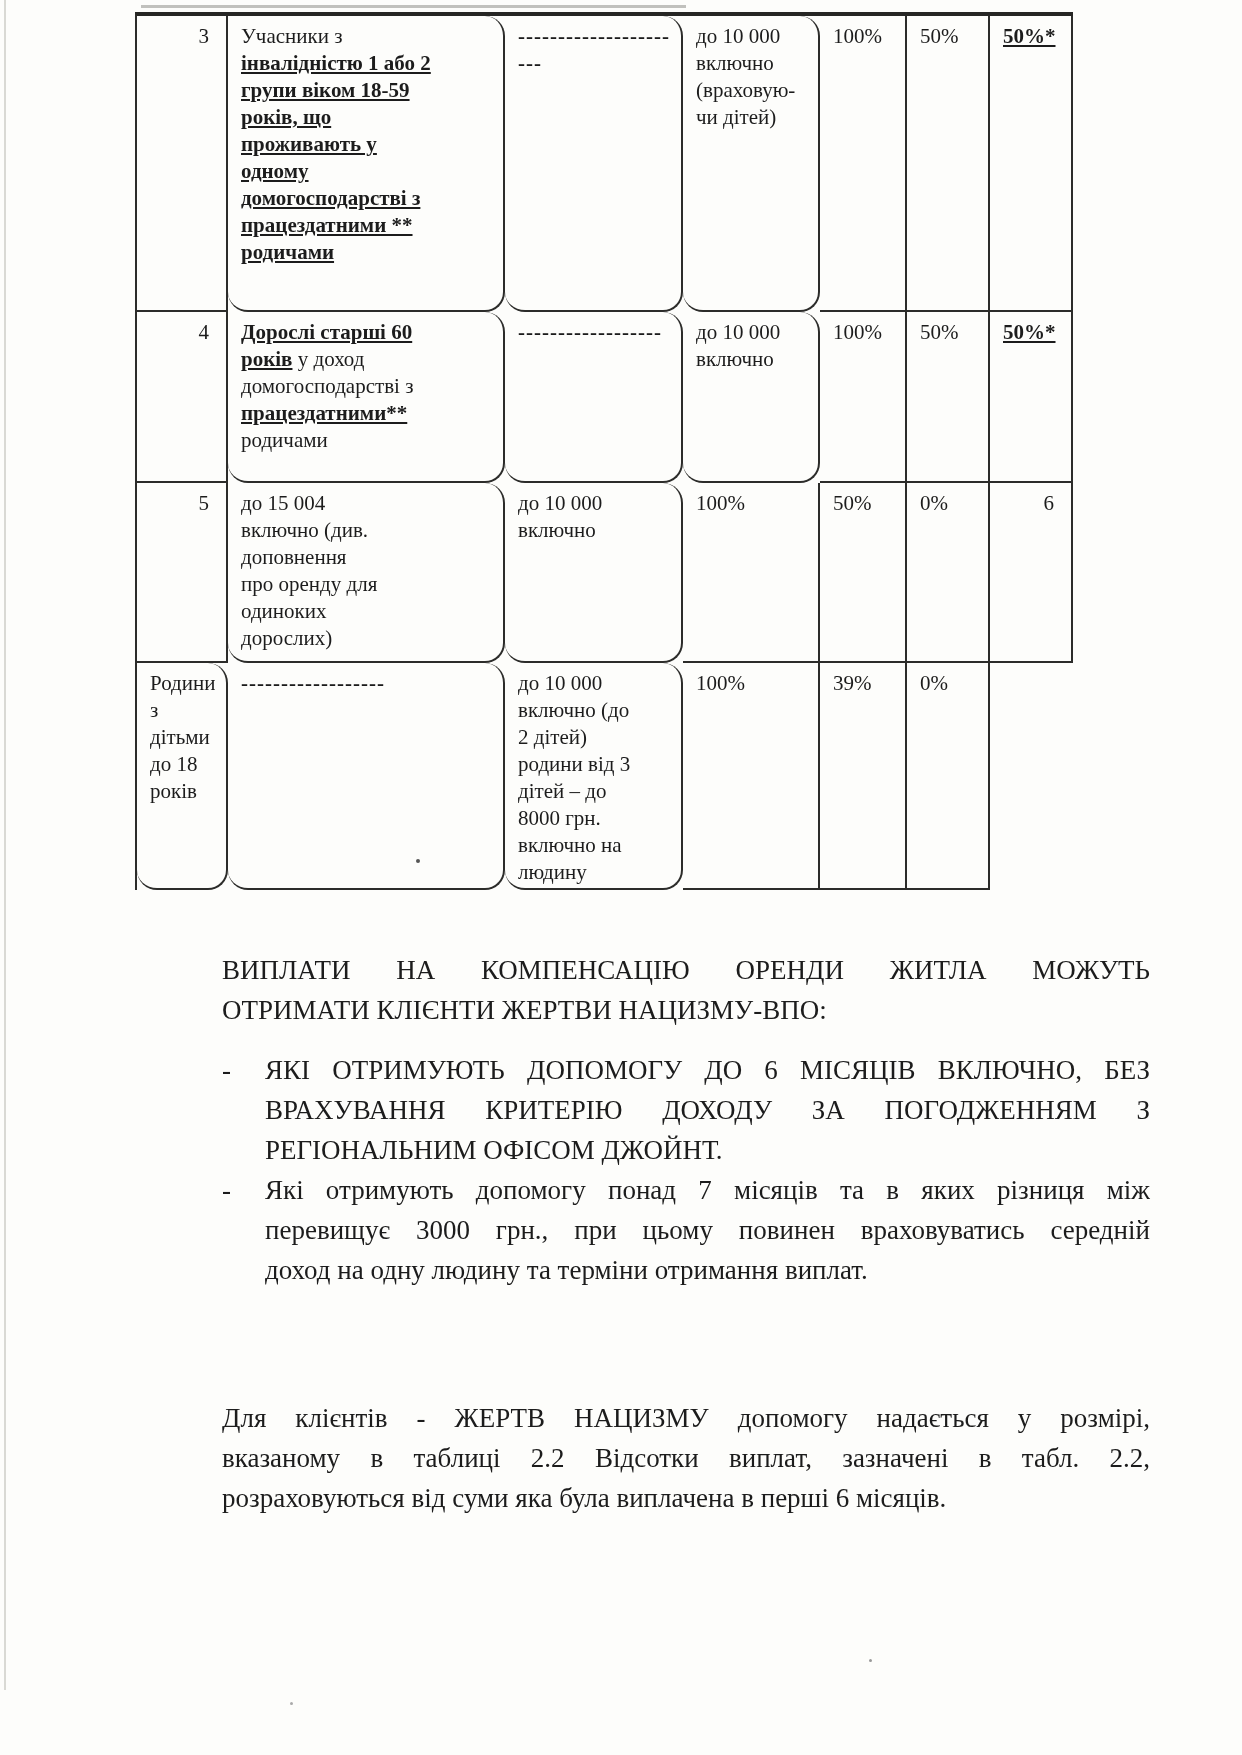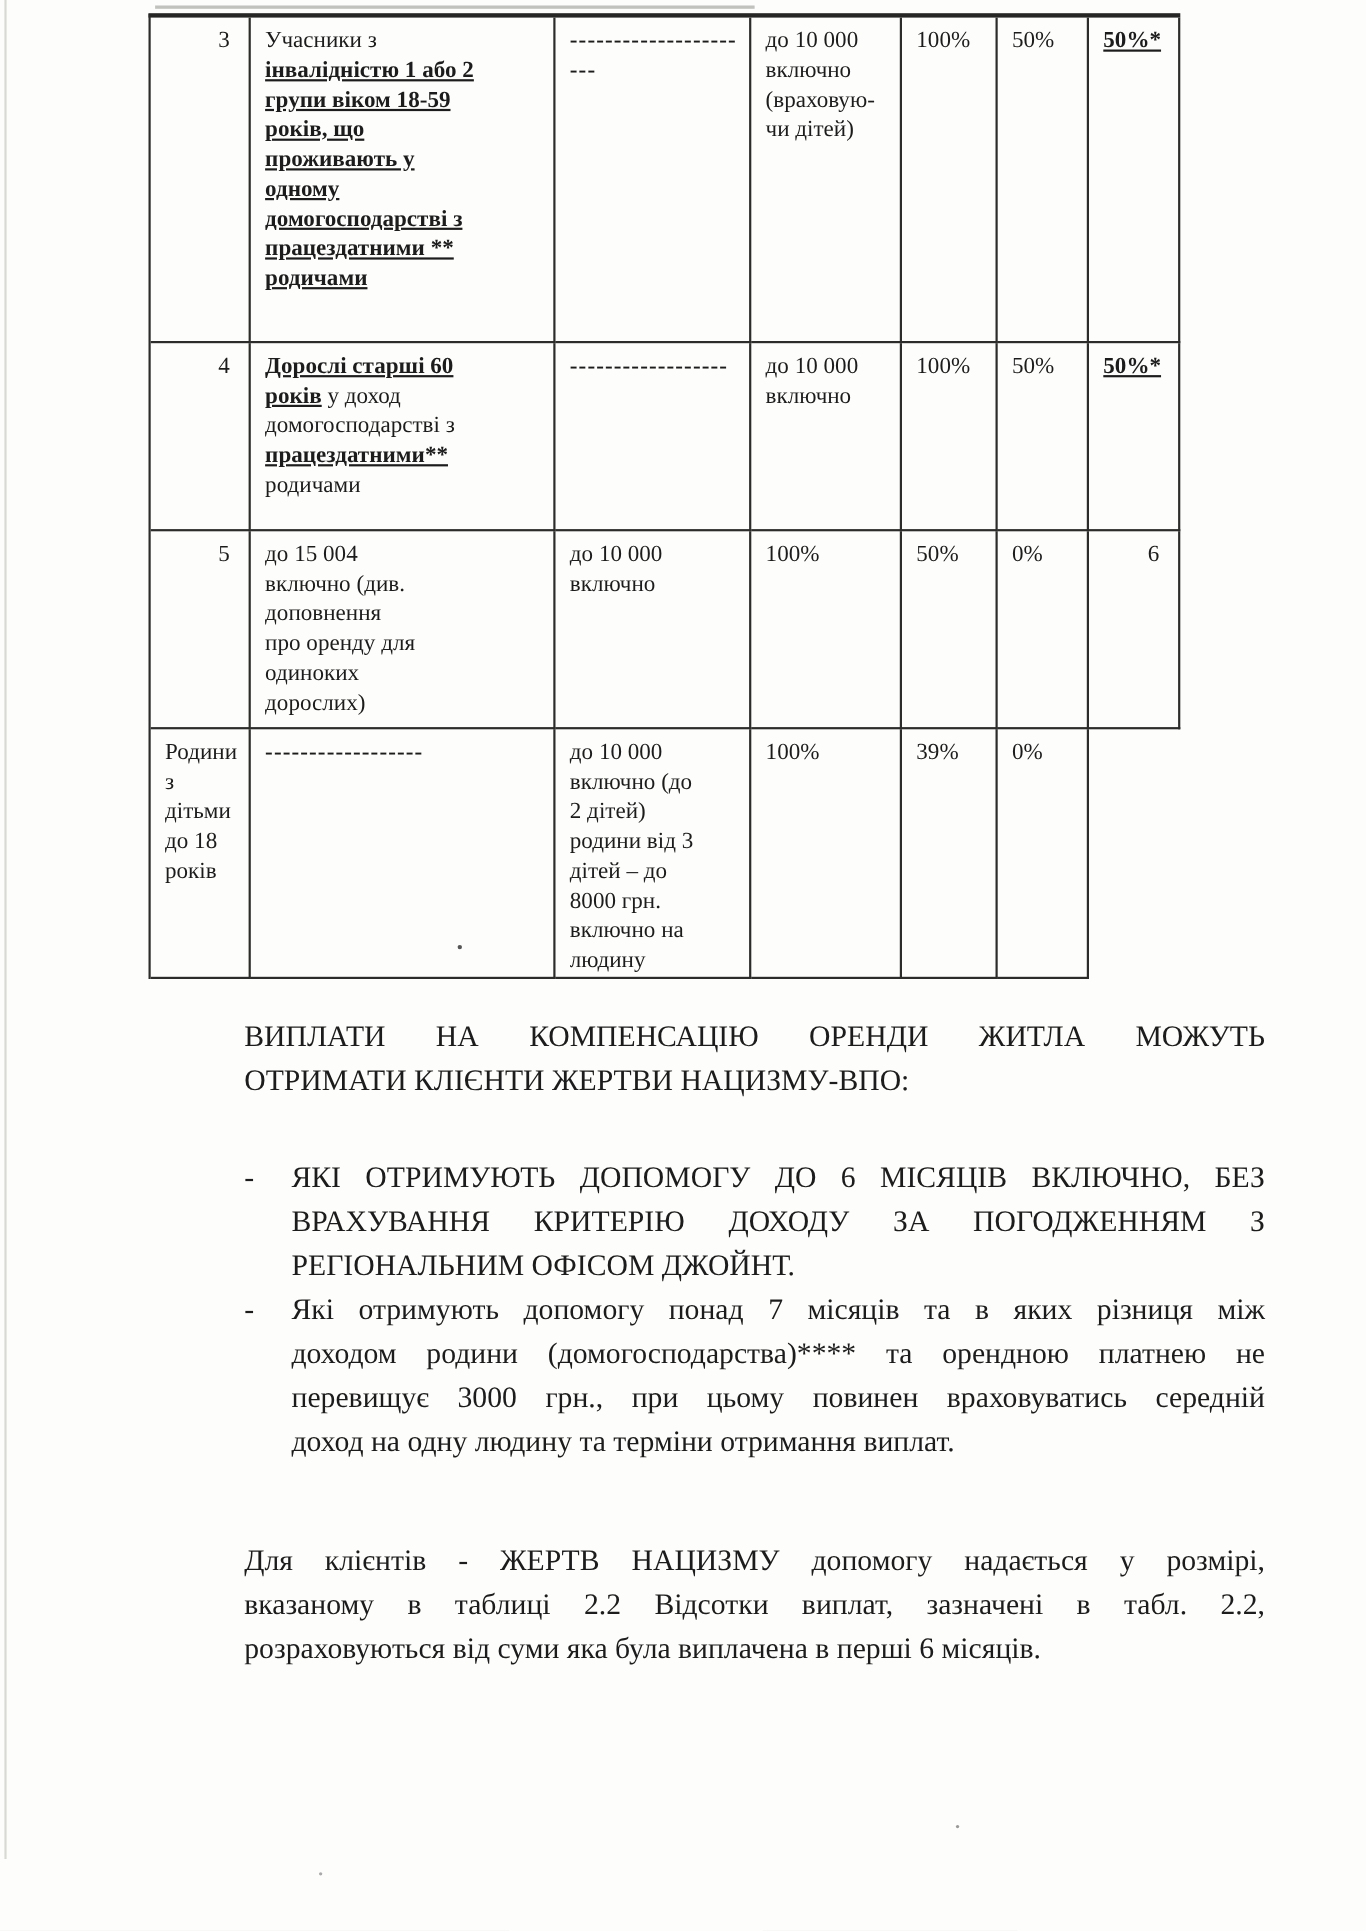--- a/index.html
+++ b/index.html
@@ -23,21 +23,21 @@
     display:grid;
     grid-template-columns:91px 277px 178px 137px 87px 83px 83px;
     grid-template-rows:296px 171px 180px 227px;
     font-size:21px;line-height:27px;
   }
   .cell{
     box-sizing:border-box;border-right:2px solid #2c2c2a;border-bottom:2px solid #2c2c2a;
     padding:7px 10px 4px 13px;overflow:hidden;
   }
   .cell.num{text-align:right;padding-right:17px;}
-  .cell.pre{white-space:pre-line;}
+  .cell.pre{white-space:pre-line;border-radius:20px;}
   .bold{font-weight:bold;text-decoration:underline;}
   .dashes{font-weight:bold;letter-spacing:1px;}
   
   .para{position:absolute;left:222px;width:928px;font-size:27px;line-height:40px;}
   .jline{text-align:justify;text-align-last:justify;}
   .bullet{display:flex;}
   .bullet .marker{width:43px;flex:none;}
   .bullet .content{flex:1;min-width:0;}
 </style>
 </head>
@@ -109,39 +109,38 @@
 дітей – до
 8000 грн.
 включно на
 людину</div>
     <div class="cell">100%</div>
     <div class="cell">39%</div>
     <div class="cell">0%</div>
 
   </div>
 
-  <div class="para" style="top:922px;">
+  <div class="para" style="top:950px;">
     <div class="jline">ВИПЛАТИ НА КОМПЕНСАЦІЮ ОРЕНДИ ЖИТЛА МОЖУТЬ</div>
     <div>ОТРИМАТИ КЛІЄНТИ ЖЕРТВИ НАЦИЗМУ-ВПО:</div>
   </div>
 
   <div class="para" style="top:1050px;">
     <div class="bullet">
       <div class="marker">-</div>
       <div class="content">
         <div class="jline">ЯКІ ОТРИМУЮТЬ ДОПОМОГУ ДО 6 МІСЯЦІВ ВКЛЮЧНО, БЕЗ</div>
         <div class="jline">ВРАХУВАННЯ КРИТЕРІЮ ДОХОДУ ЗА ПОГОДЖЕННЯМ З</div>
         <div>РЕГІОНАЛЬНИМ ОФІСОМ ДЖОЙНТ.</div>
       </div>
     </div>
     <div class="bullet">
       <div class="marker">-</div>
       <div class="content">
         <div class="jline">Які отримують допомогу понад 7 місяців та в яких різниця між</div>
-        <div class="jline">доходом родини (домогосподарства)**** та орендною платнею не</div>
         <div class="jline">перевищує 3000 грн., при цьому повинен враховуватись середній</div>
         <div>доход на одну людину та терміни отримання виплат.</div>
       </div>
     </div>
   </div>
 
   <div class="para" style="top:1398px;">
     <div class="jline">Для клієнтів - ЖЕРТВ НАЦИЗМУ допомогу надається у розмірі,</div>
     <div class="jline">вказаному в таблиці 2.2 Відсотки виплат, зазначені в табл. 2.2,</div>
     <div>розраховуються від суми яка була виплачена в перші 6 місяців.</div>

